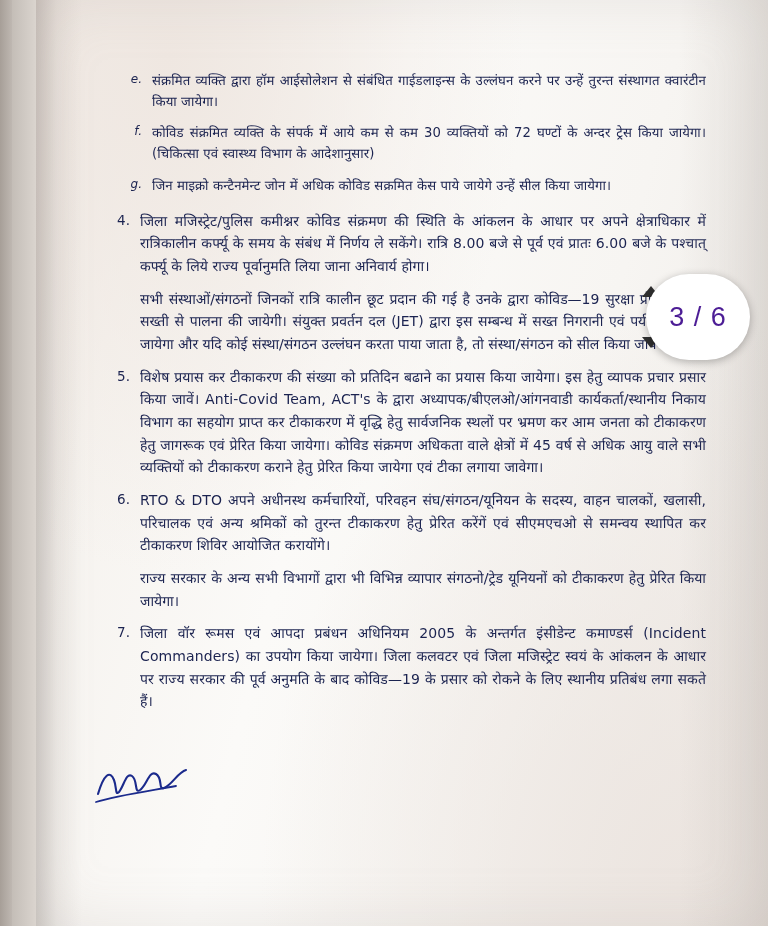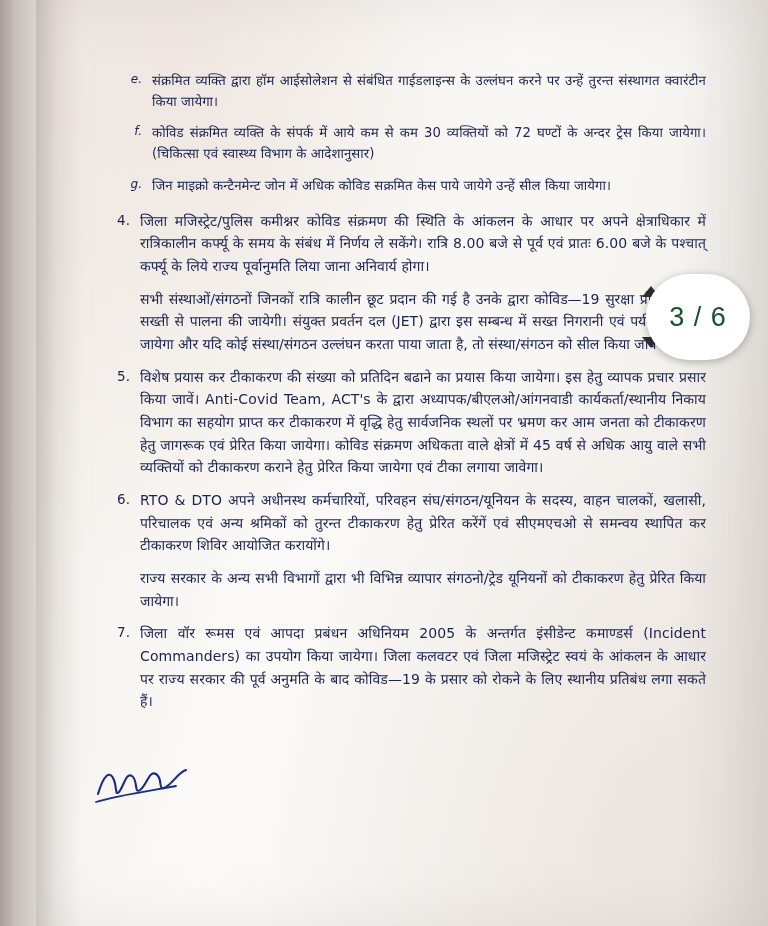--- a/index.html
+++ b/index.html
@@ -125,21 +125,21 @@
     width: 104px;
     height: 86px;
     background: #ffffff;
     border-radius: 46px;
     box-shadow: 0 2px 8px rgba(0,0,0,0.28);
     display: flex;
     align-items: center;
     justify-content: center;
     font-family: "Liberation Sans", sans-serif;
     font-size: 27px;
-    color: #14532d;
+    color: #4c1d95;
     letter-spacing: 1px;
   }
   #page-nav {
     position: absolute;
     right: 104px;
     top: 286px;
     width: 26px;
     height: 62px;
     display: flex;
     flex-direction: column;

